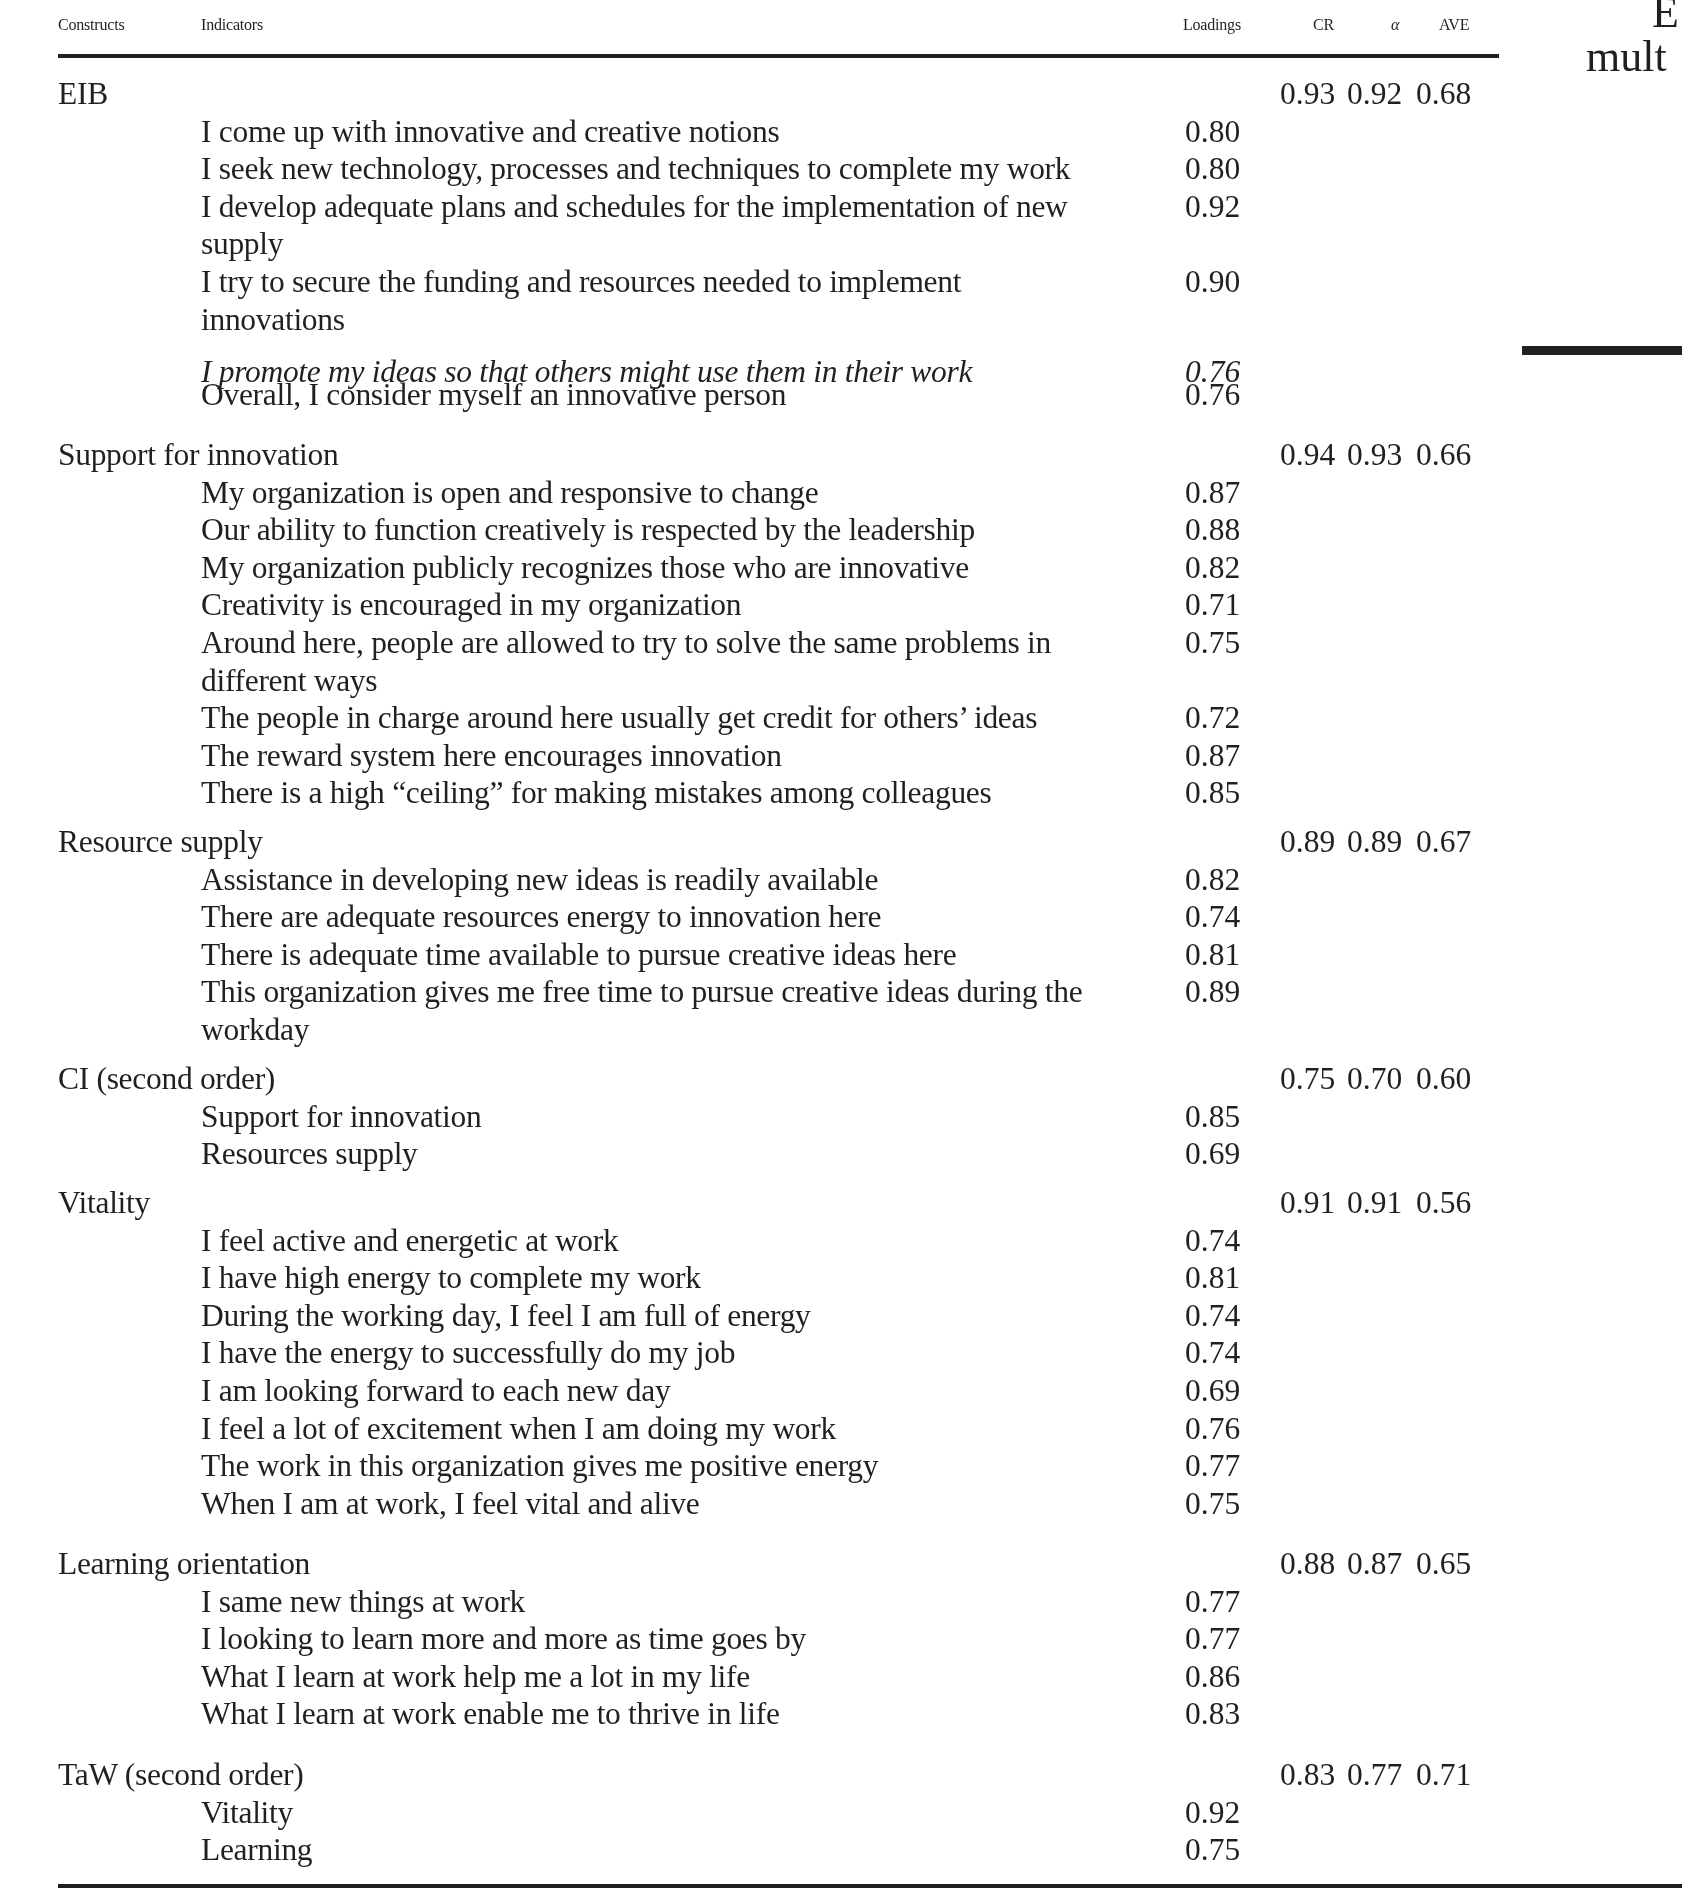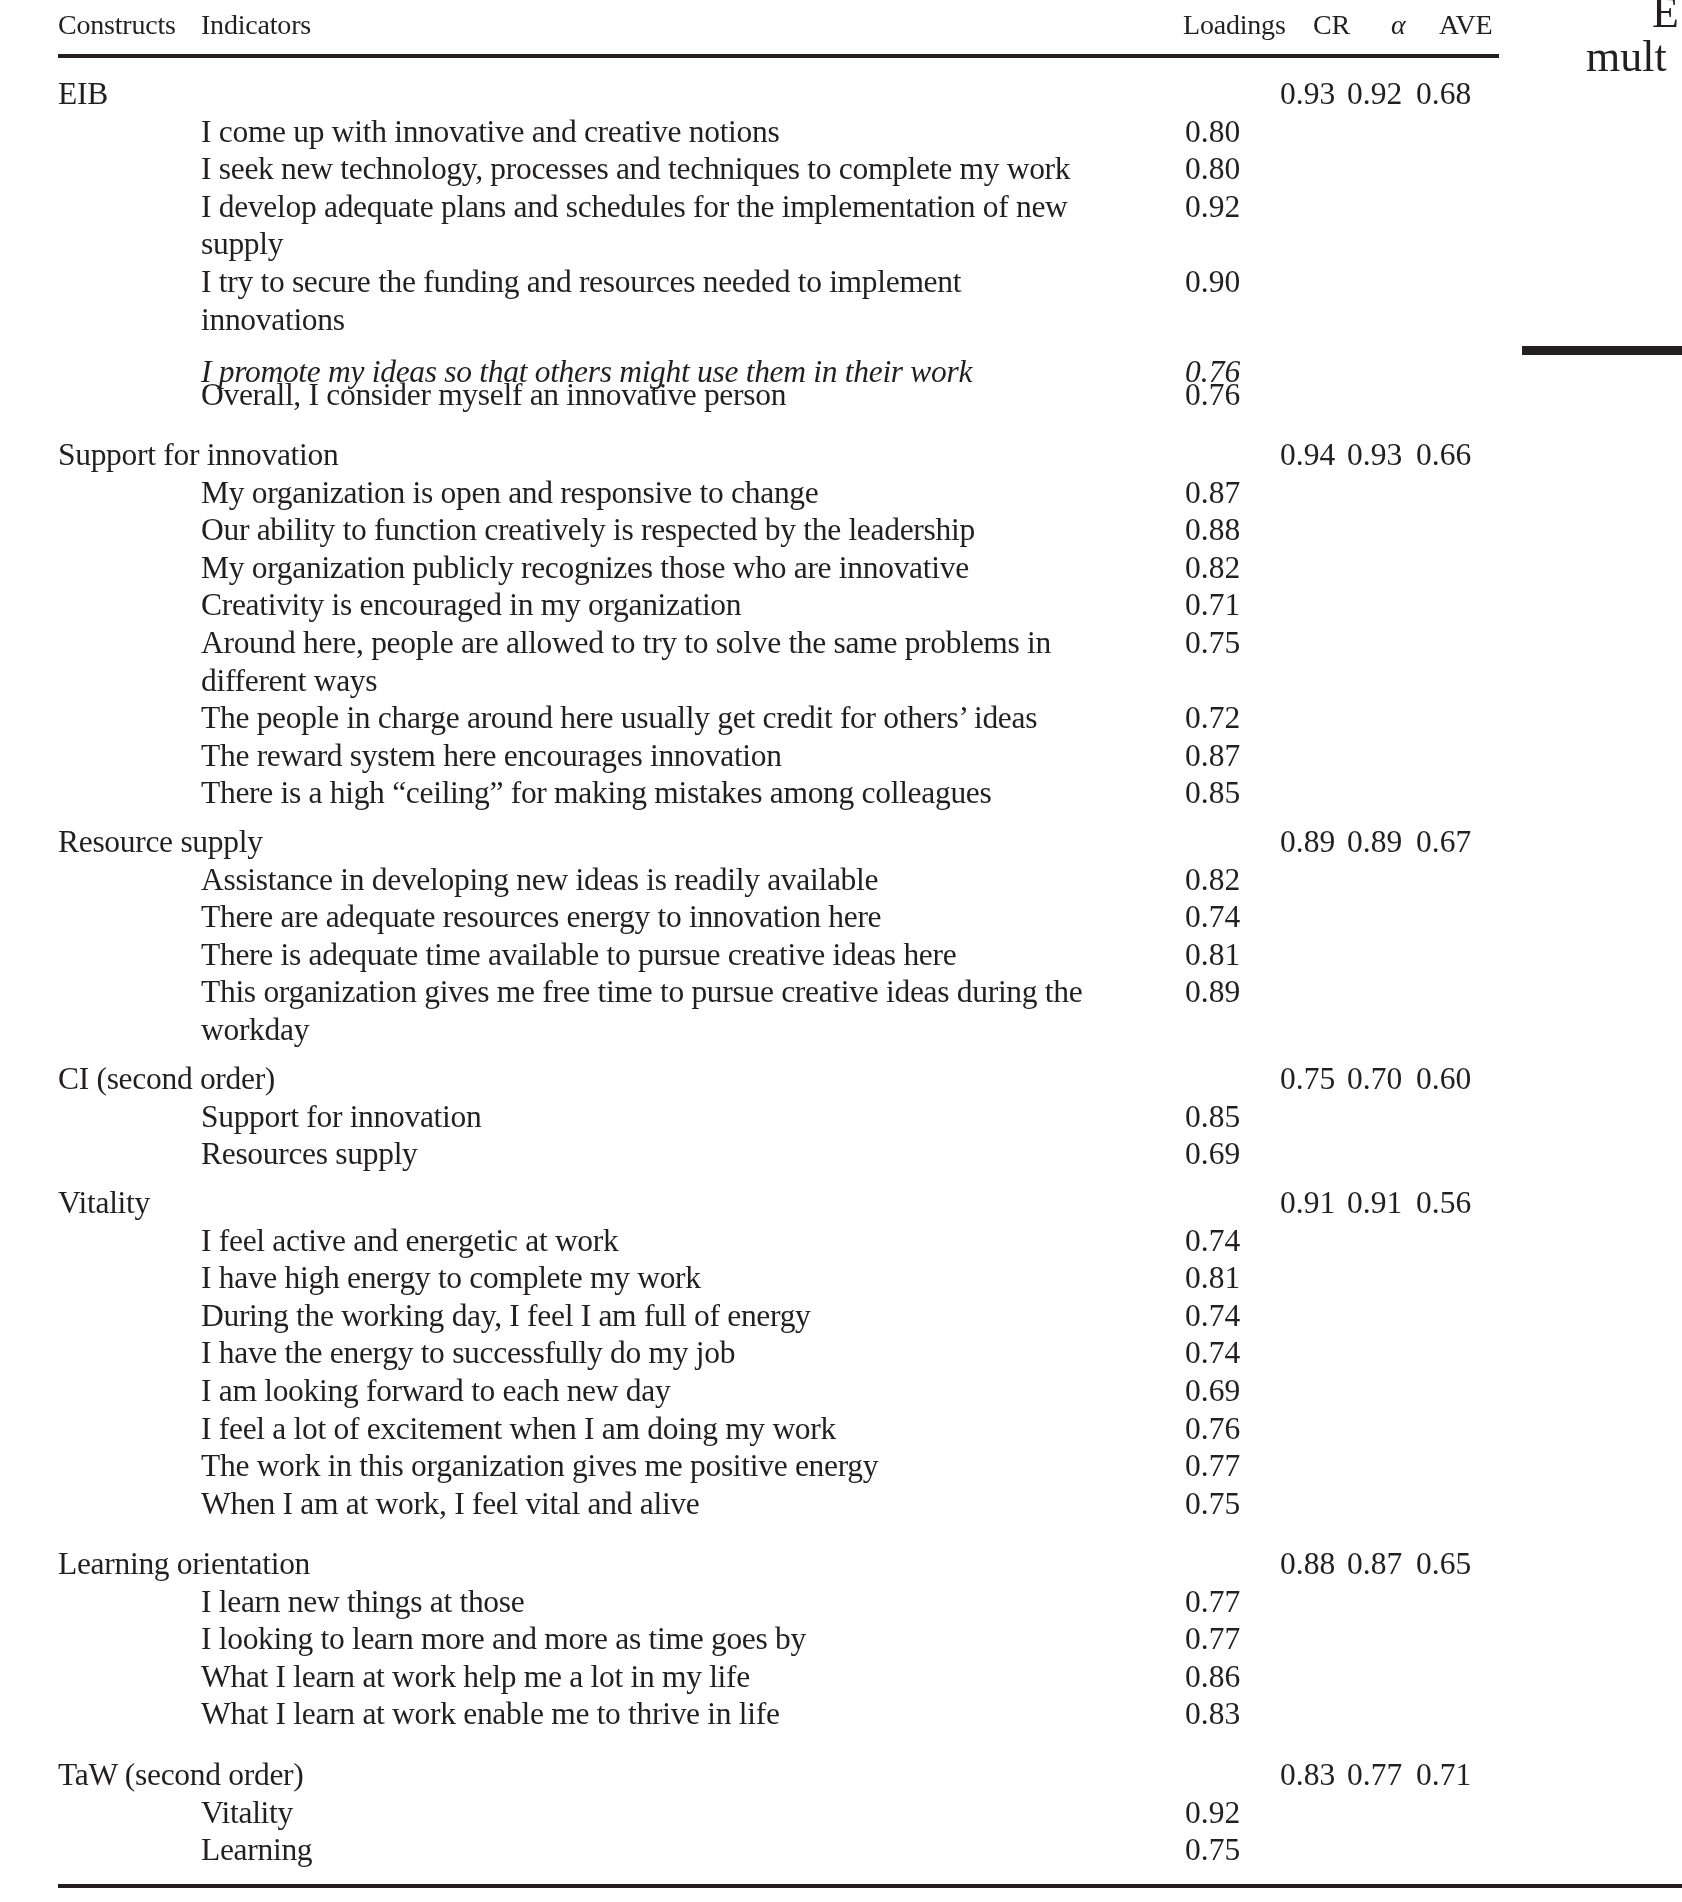--- a/index.html
+++ b/index.html
@@ -2,21 +2,21 @@
 <html><head>
   <meta charset="utf-8">
   <style>
     html, body { margin: 0; padding: 0; background: #ffffff; }
     body {
       width: 1682px; height: 1902px; position: relative; overflow: hidden;
       font-family: "Liberation Serif", "DejaVu Serif", serif;
       color: #231f20;
     }
     .hdr {
-      position: absolute; top: 8px; font-size: 28px; line-height: 34px;
+      position: absolute; top: 8px; font-size: 16px; line-height: 34px;
       white-space: nowrap; letter-spacing: -0.2px;
     }
     .rule { position: absolute; background: #231f20; }
     .row {
       position: absolute; left: 0; width: 1500px; height: 37.6px;
       font-size: 31.5px; line-height: 37.6px; white-space: nowrap;
     }
     .construct { position: absolute; left: 58px; letter-spacing: -0.3px; }
     .indicator { position: absolute; left: 201px; letter-spacing: -0.3px; }
     .num { position: absolute; text-align: left; width: 80px; }
@@ -211,21 +211,21 @@
       </div>
     </div>
     <div>
       <div class="row" style="top: 1545px;">
         <span class="construct">Learning orientation</span>
         <span class="num cr">0.88</span>
         <span class="num alpha">0.87</span>
         <span class="num ave">0.65</span>
       </div>
       <div class="row" style="top: 1582.6px;">
-        <span class="indicator">I learn new things at those</span>
+        <span class="indicator">I same new things at work</span>
         <span class="num loading">0.77</span>
       </div>
       <div class="row" style="top: 1620.2px;">
         <span class="indicator">I looking to learn more and more as time goes by</span>
         <span class="num loading">0.77</span>
       </div>
       <div class="row" style="top: 1657.8px;">
         <span class="indicator">What I learn at work help me a lot in my life</span>
         <span class="num loading">0.86</span>
       </div>

